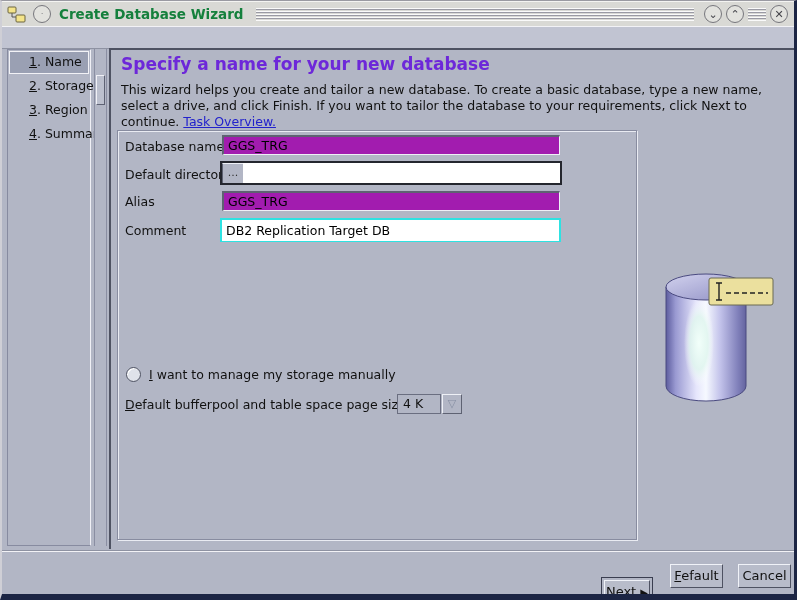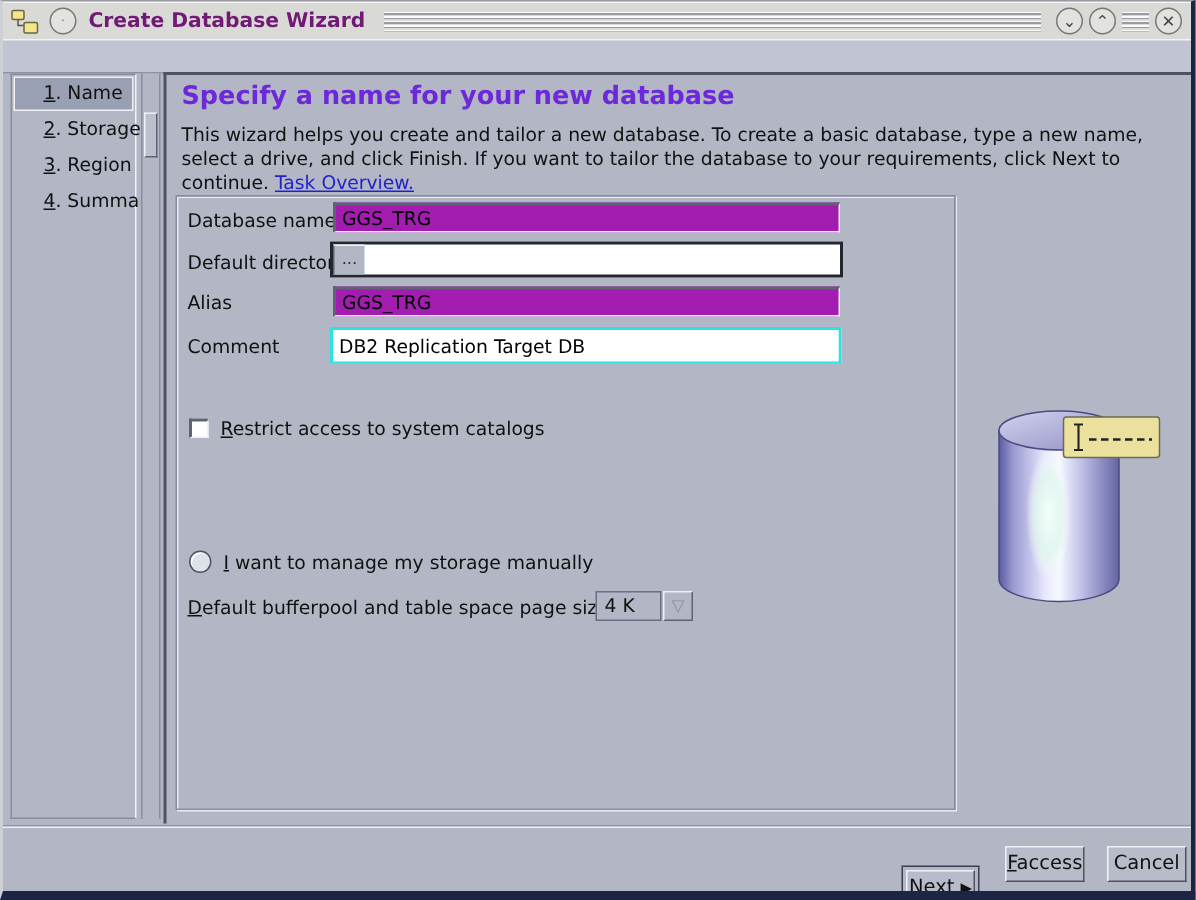--- a/index.html
+++ b/index.html
@@ -8,21 +8,21 @@
     box-sizing:border-box;border-left:2px solid #cfcfd6;border-right:3px solid #1c2544;
     border-bottom:6px solid #1c2544;border-top:1px solid #9a9aa2;}
   
   .titlebar{position:absolute;left:0;top:0;width:100%;height:24px;background:#d9d9d5;
     border-top:1px solid #f4f4f2;border-bottom:1px solid #78787e;display:flex;align-items:center;}
   .app-icon{width:20px;height:17px;margin-left:5px;flex:0 0 auto;}
   .circle-btn{width:18px;height:18px;border-radius:50%;background:#e2e2de;
     border:1px solid #76767c;box-sizing:border-box;display:flex;align-items:center;justify-content:center;
     font-size:11px;color:#44444a;line-height:1;flex:0 0 auto;}
   .menu-circle{margin-left:6px;font-size:7px;}
-  .title-text{margin-left:8px;font-weight:bold;font-size:13.5px;color:#701a75;white-space:nowrap;}
+  .title-text{margin-left:8px;font-weight:bold;font-size:13.5px;color:#15803d;white-space:nowrap;}
   .grooves{flex:1 1 auto;height:13px;margin:0 10px 0 12px;
     background:repeating-linear-gradient(180deg,#fafafa 0 1px,#9a9aa4 1px 2px,#d9d9d5 2px 3px);}
   .tb-right{display:flex;align-items:center;gap:4px;margin-right:6px;}
   .tb-gap{width:18px;height:13px;background:repeating-linear-gradient(180deg,#fafafa 0 1px,#9a9aa4 1px 2px,#d9d9d5 2px 3px);}
   
   .topband{position:absolute;left:0;top:25px;width:100%;height:21px;background:#c1c4d2;
     border-top:1px solid #f2f2f6;border-bottom:1px solid #8e92a2;}
   
   .sidebar{position:absolute;left:5px;top:48px;width:84px;height:497px;
     border:1px solid #878ba0;border-right-color:#f0f0f6;background:#b2b6c5;box-sizing:border-box;}
@@ -158,24 +158,20 @@
       <div class="flabel" style="left:7px;top:63px;">Alias</div>
       <div class="fwrap" style="left:104px;top:60px;">
         <input class="tfield" value="GGS_TRG" style="">
       </div>
 
       <div class="flabel" style="left:7px;top:92px;">Comment</div>
       <div class="commentwrap">
         <input value="DB2 Replication Target DB" style="">
       </div>
 
-      <div class="ckrow" style="top:147px;">
-        <div class="ckbox"></div>
-        <div><span class="mn">R</span><span>estrict access to system catalogs</span></div>
-      </div>
 
 
       <div class="ckrow" style="top:236px;">
         <div class="radio">
             <div class="dot"></div>
           </div>
         <div><span class="mn">I</span><span> want to manage my storage manually</span></div>
       </div>
 
       <div class="flabel" style="left:7px;top:266px;"><span class="mn">D</span><span>efault bufferpool and table space page size</span></div>
@@ -215,16 +211,16 @@
         <line x1="70" y1="30" x2="112" y2="30" stroke="#222" stroke-width="1.6" stroke-dasharray="5 3"></line>
       </g>
     </svg>
   </div>
 
   <div class="footline"></div>
 
   <div class="default-ring">
     <div class="btn"><span class="mn">N</span><span>ext</span> <span class="arrow-glyph">▶</span></div>
   </div>
-  <div class="btn" style="left:668px;top:563px;width:53px;"><span class="mn">F</span><span>access</span></div>
+  <div class="btn" style="left:668px;top:563px;width:53px;"><span class="mn">F</span><span>efault</span></div>
   <div class="btn" style="left:736px;top:563px;width:53px;">Cancel</div>
 
 </div>
 
 </body></html>

